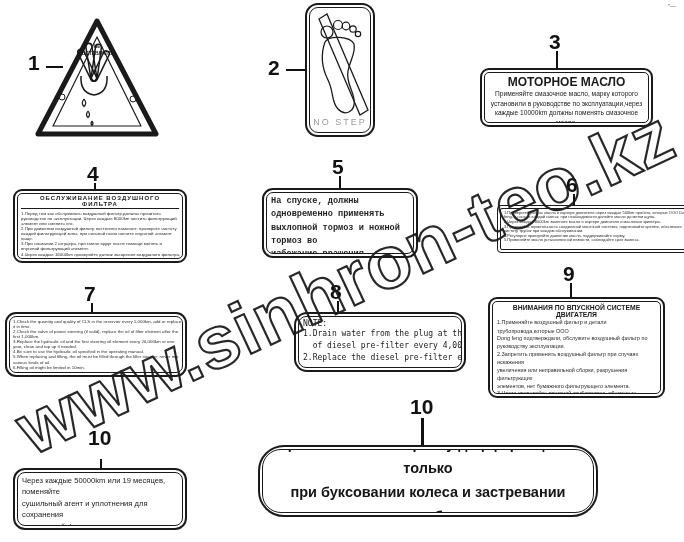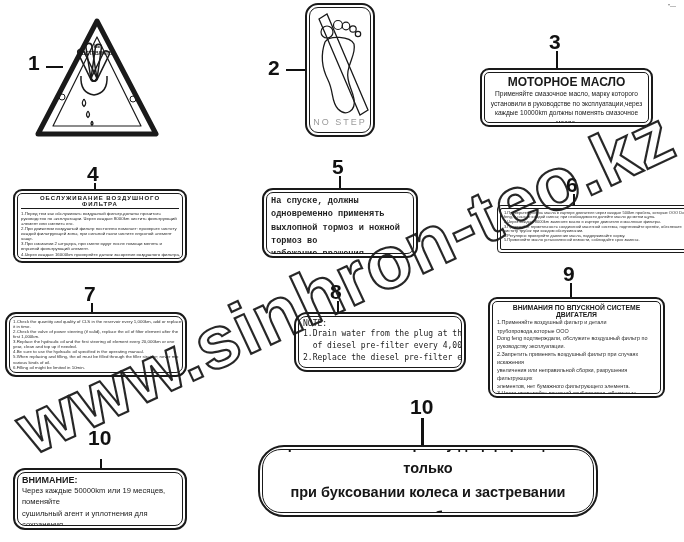--- a/index.html
+++ b/index.html
@@ -162,21 +162,20 @@
 4.При опрокидывании кабины, обеспечьте плотно связать впускную
 сильфонную трубу с направляющим раструбом заднего впускного
 трубопровода, для предотвращения изгиба сильфонной трубы.</div>
     </div>
   </div>
 
   <div class="callout" style="left:88px;top:427px;">10</div>
   <div class="lead-v" style="left:100px;top:459px;height:9px;"></div>
   <div class="box" style="left:13px;top:468px;width:174px;height:62px;border-radius:12px;">
     <div class="box-in" style="border-radius:8px;">
-      <div style="font-size:9px;font-weight:bold;">ВНИМАНИЕ:</div>
       <div class="lines" style="font-size:7.6px;line-height:1.5;">Через каждые 50000km или 19 месяцев, поменяйте
 сушильный агент и уплотнения для сохранения
 нормальной функции сушильного агента.</div>
     </div>
   </div>
 
   <div class="callout" style="left:410px;top:396px;">10</div>
   <div class="lead-v" style="left:421px;top:418px;height:27px;width:3px;"></div>
   <div class="box" style="left:258px;top:445px;width:340px;height:72px;border-width:2.5px;border-radius:26px;">
     <div class="box-in" style="border-radius:19px;border-width:1.5px;display:flex;align-items:center;justify-content:center;">

